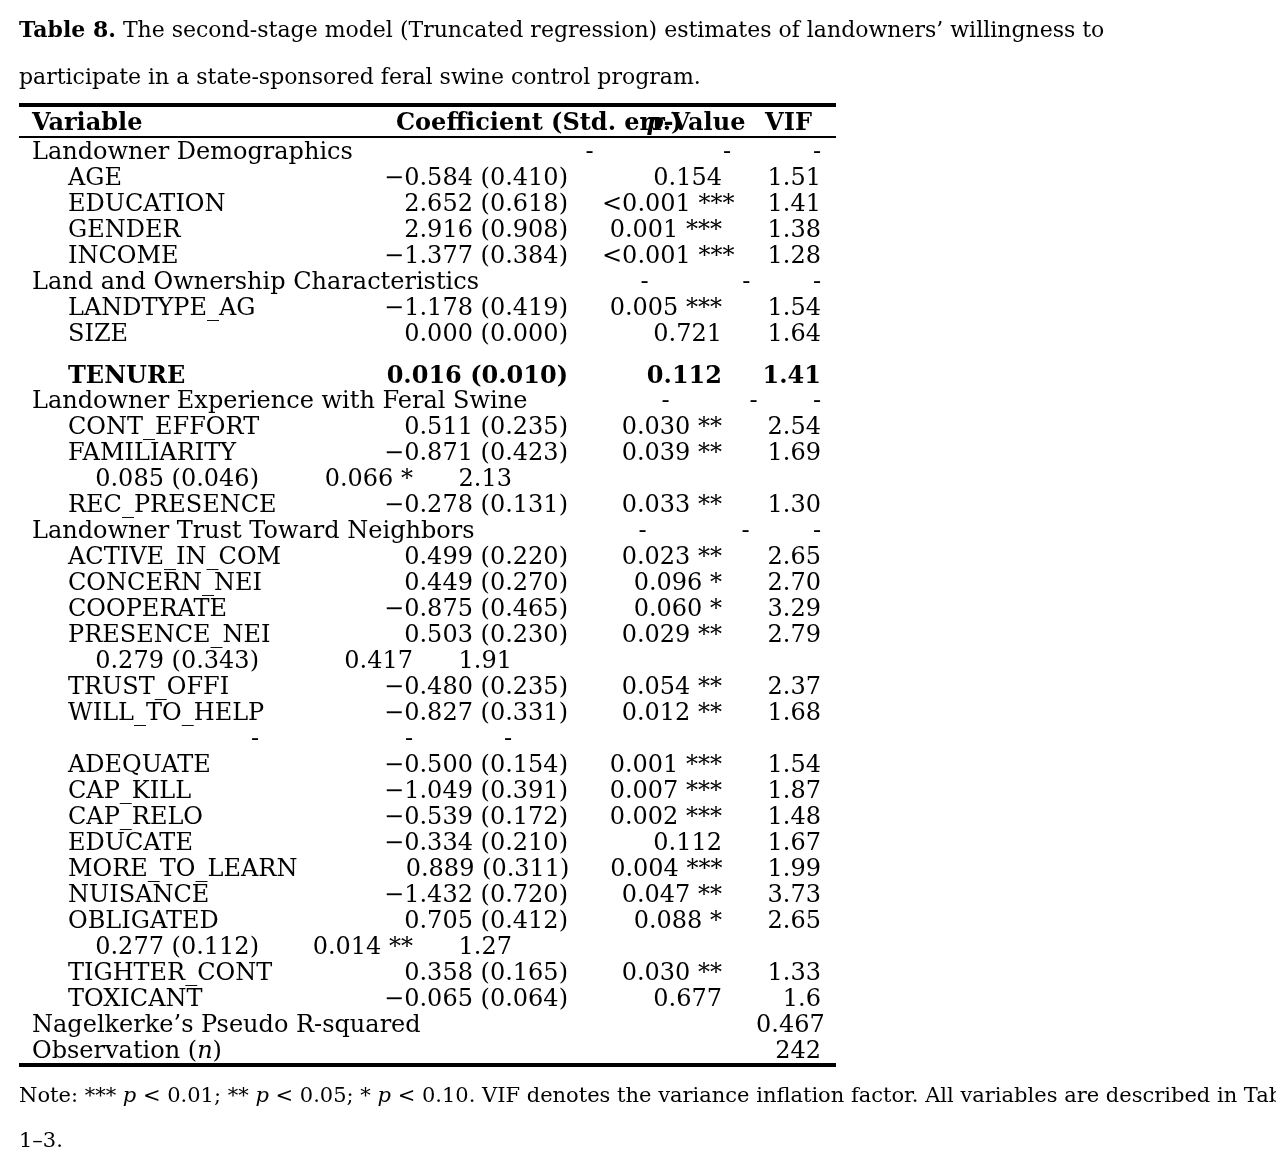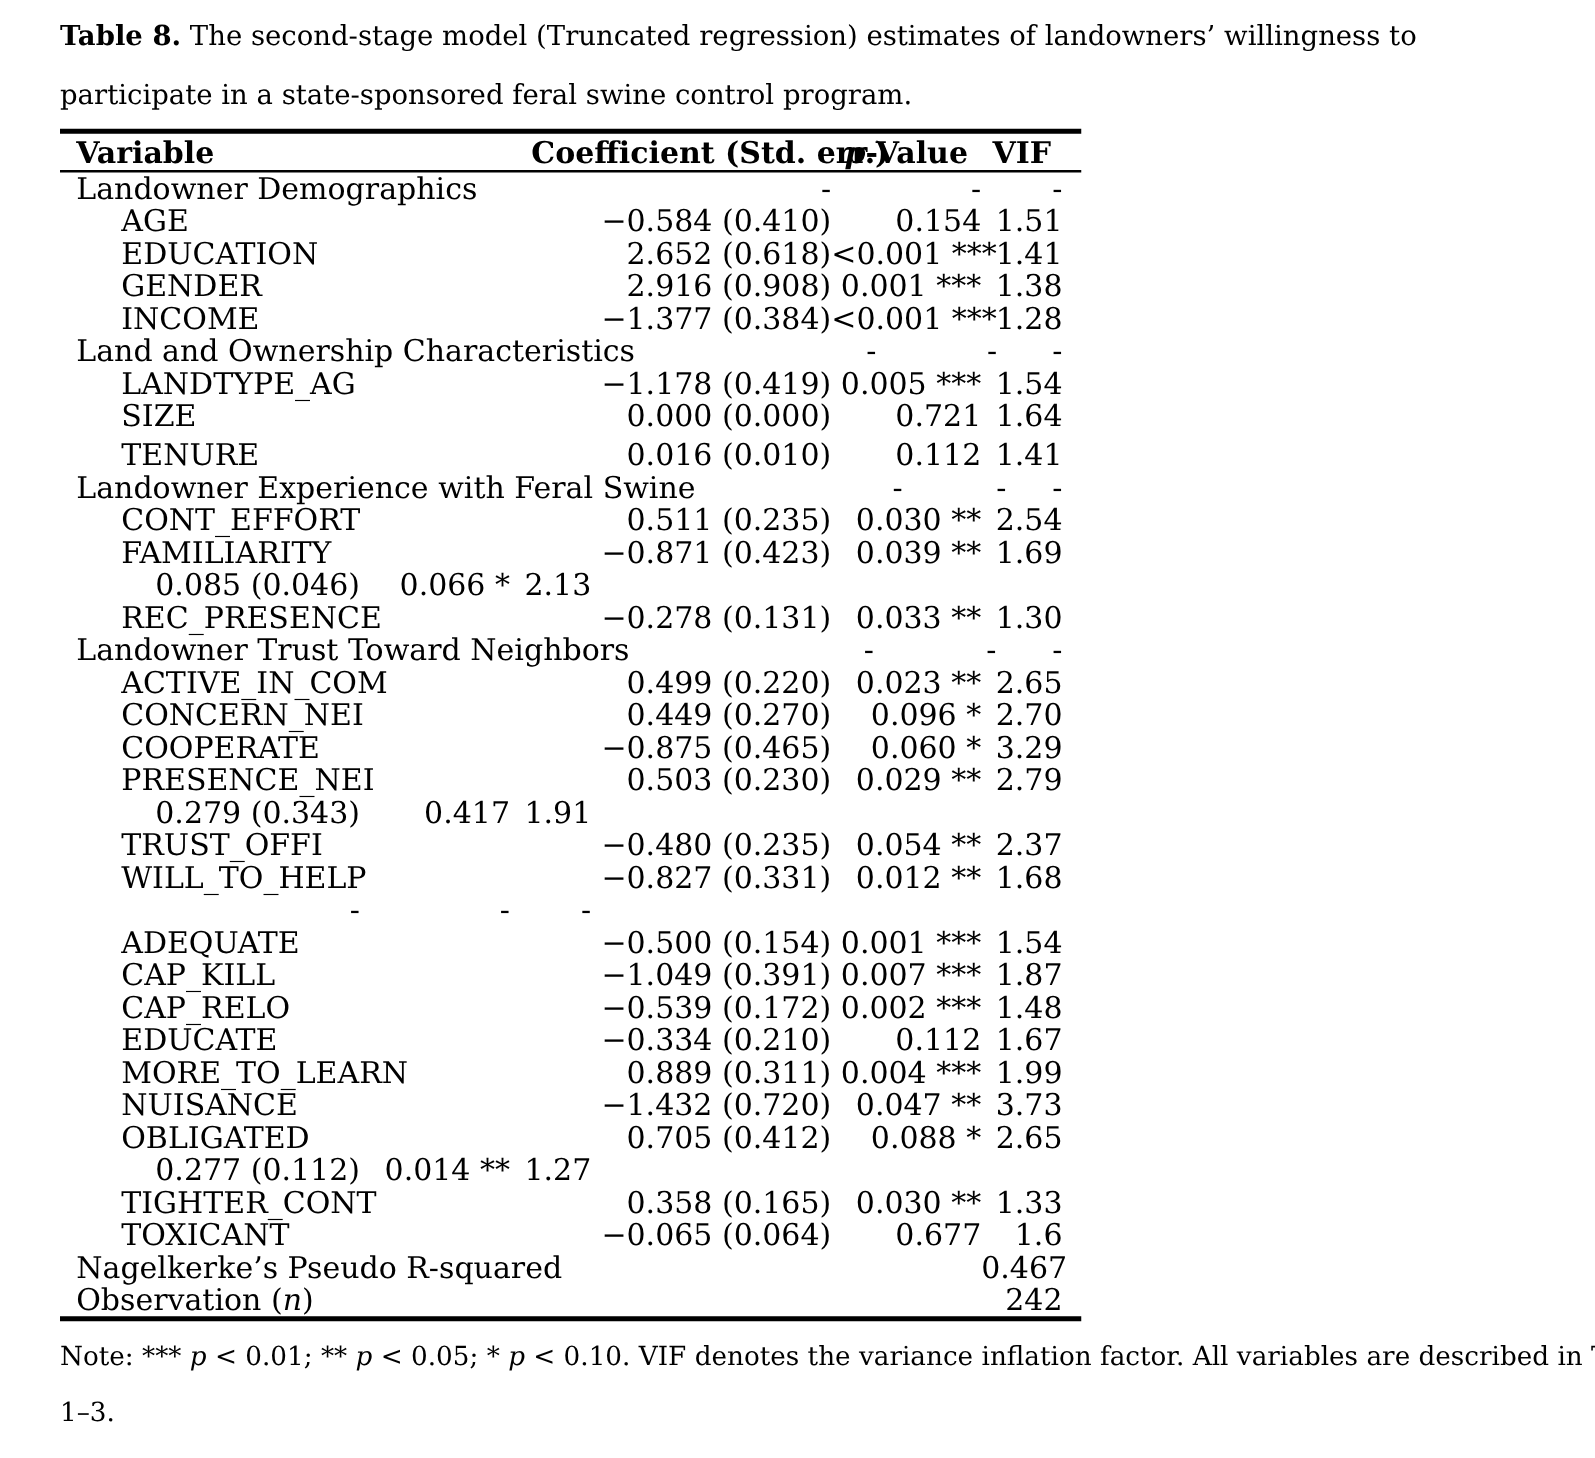--- a/index.html
+++ b/index.html
@@ -2,21 +2,21 @@
 <html><head>
 <meta charset="utf-8">
 <style>
   * { margin:0; padding:0; box-sizing:border-box; }
   html,body { background:#ffffff; }
   body {
     width:1276px; height:1166px; overflow:hidden;
     color:#000000;
     font-family:"DejaVu Serif", serif;
   }
-  .page { padding:6px 0 0 48px; }
+  .page { padding:6px 0 0 19px; }
 
   
   .caption { font-size:22px; line-height:47px; margin-bottom:3px; }
   .cap-line { display:block; white-space:nowrap; }
   .caption b { font-weight:bold; }
 
   
   .reg-table {
     width:817px;
     border-top:4px solid #000;
@@ -27,22 +27,23 @@
     display:flex; align-items:center;
     height:31px;
     font-weight:bold;
     border-bottom:2px solid #000;
     white-space:nowrap;
   }
   .row {
     display:flex; align-items:center;
     height:26px;
     white-space:nowrap;
-  }
-  .row.gap-before { margin-top:5px; }
+    gap:34px;
+  }
+  .row.gap-before { margin-top:15px;font-weight:bold; }
   .col-var  { flex:1; padding-left:13px; text-align:left; overflow:visible; }
   .row.var .col-var { padding-left:49px; }
   .col-coef { width:240px; text-align:right; }
   .col-p    { width:120px; text-align:right; }
   .col-vif  { width:65px;  text-align:right; margin-right:15px; }
   .header-row .col-coef, .header-row .col-p, .header-row .col-vif { text-align:center; }
   .header-row .col-p i, .col-var i { font-style:italic; }
 
   
   .note { font-size:21px; line-height:45px; margin-top:6px; width:1238px; }

